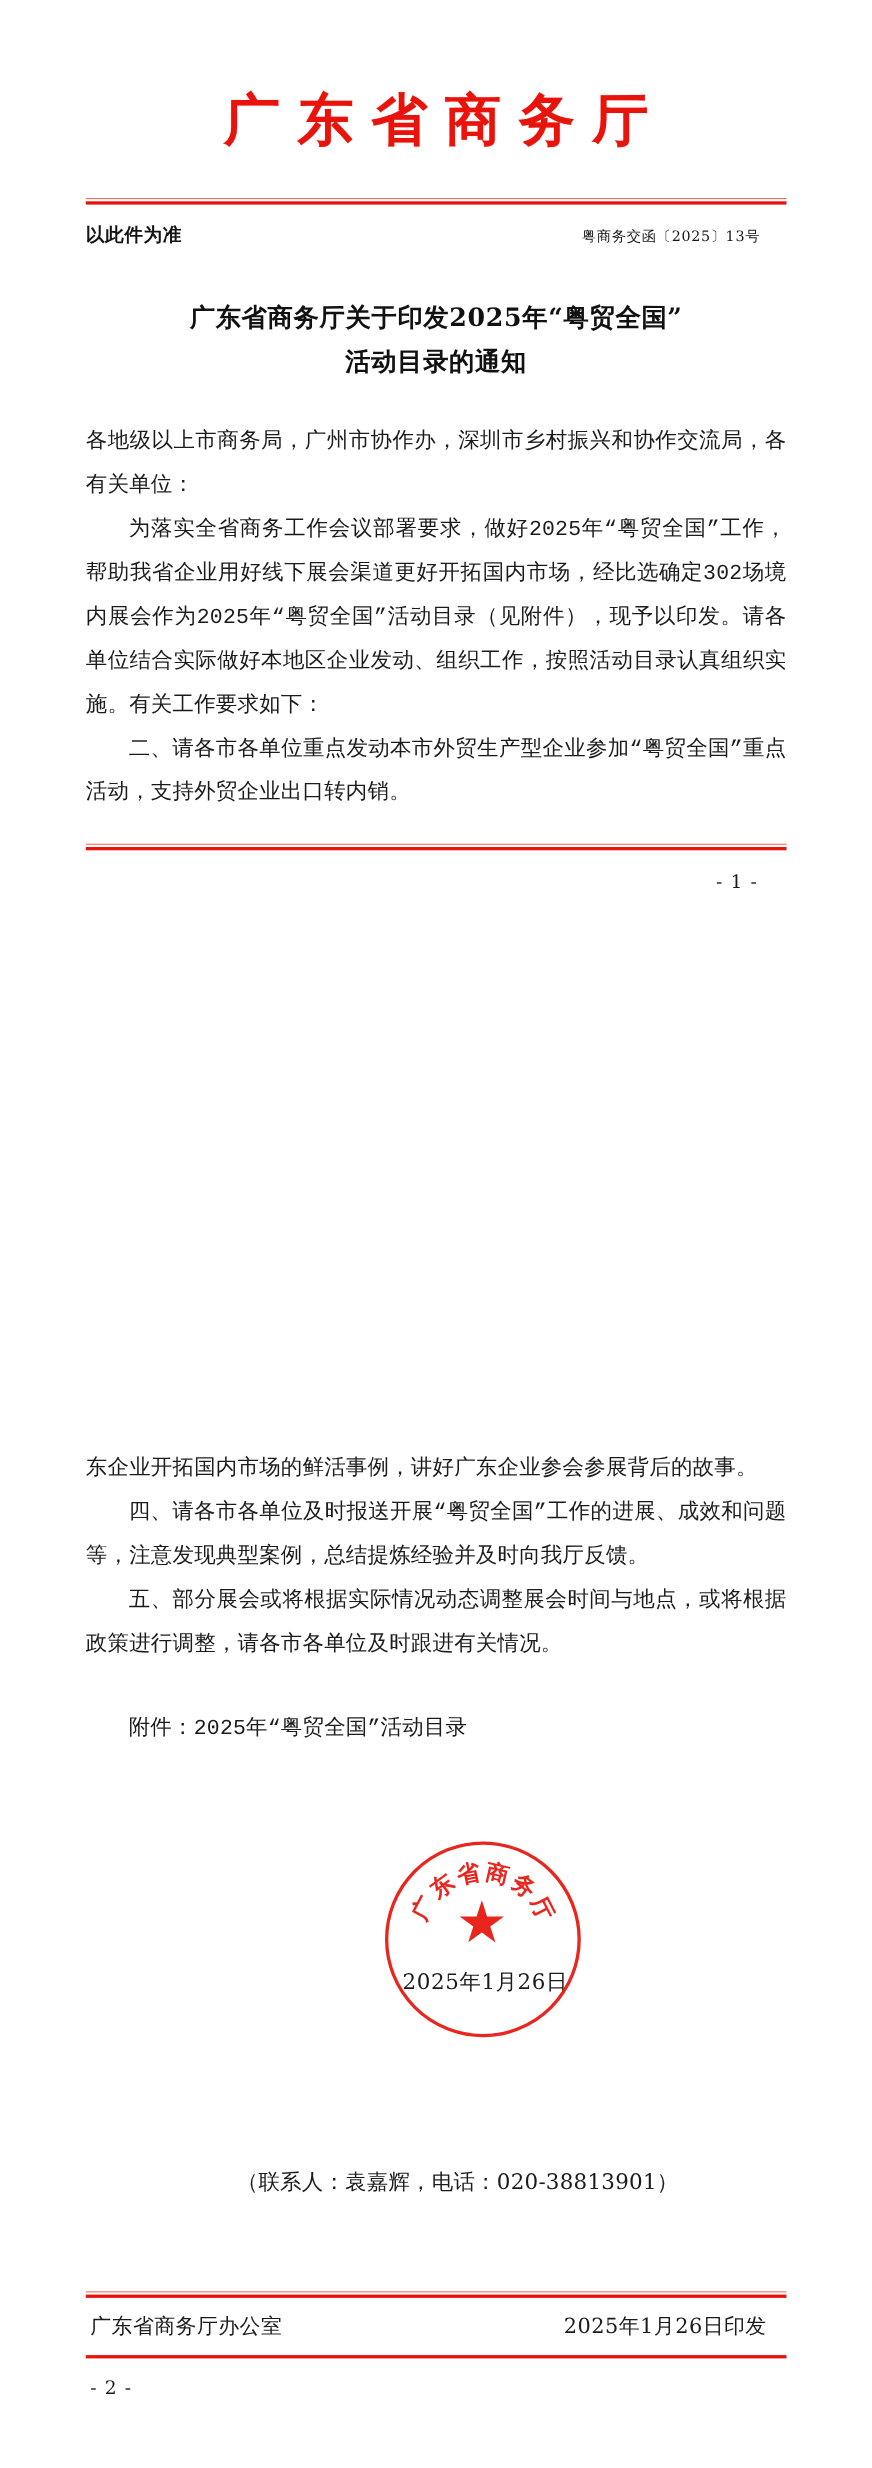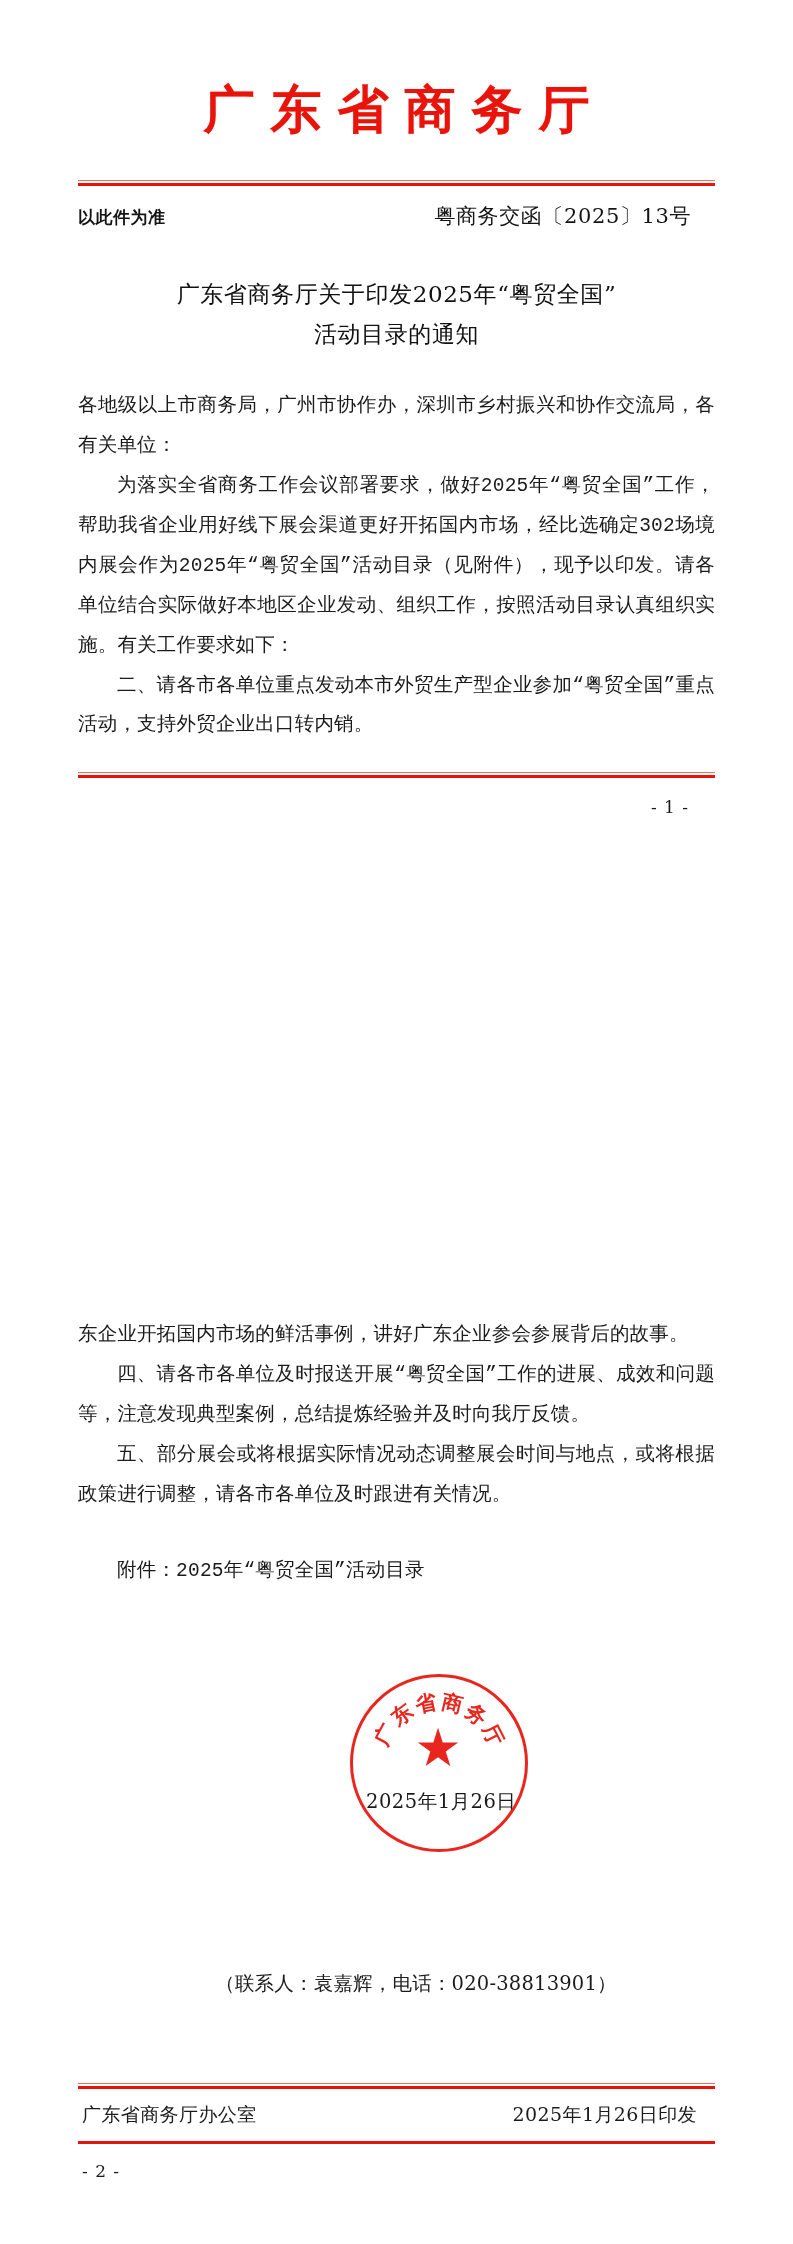--- a/index.html
+++ b/index.html
@@ -81,32 +81,32 @@
   }
   .meta-left {
     font-family: "DejaVu Sans", "Liberation Sans", sans-serif;
     font-weight: 700;
     font-size: 17px;
     letter-spacing: 0.5px;
     color: #141414;
   }
   .meta-right {
     font-family: "DejaVu Serif", "Liberation Serif", serif;
-    font-size: 21px;
+    font-size: 13px;
     letter-spacing: 0.6px;
     color: #141414;
     margin-right: 24px;
   }
 
   
   .doc-title {
     margin-top: 44px;
     text-align: center;
     font-family: "DejaVu Serif", "Liberation Serif", serif;
-    font-weight: 400;
+    font-weight: 700;
     font-size: 23px;
     line-height: 1.75;
     letter-spacing: 0.6px;
     color: #111111;
   }
   .doc-title .line { display: block; white-space: nowrap; }
 
   
   .body-block { margin-top: 32px; }
   .para {

